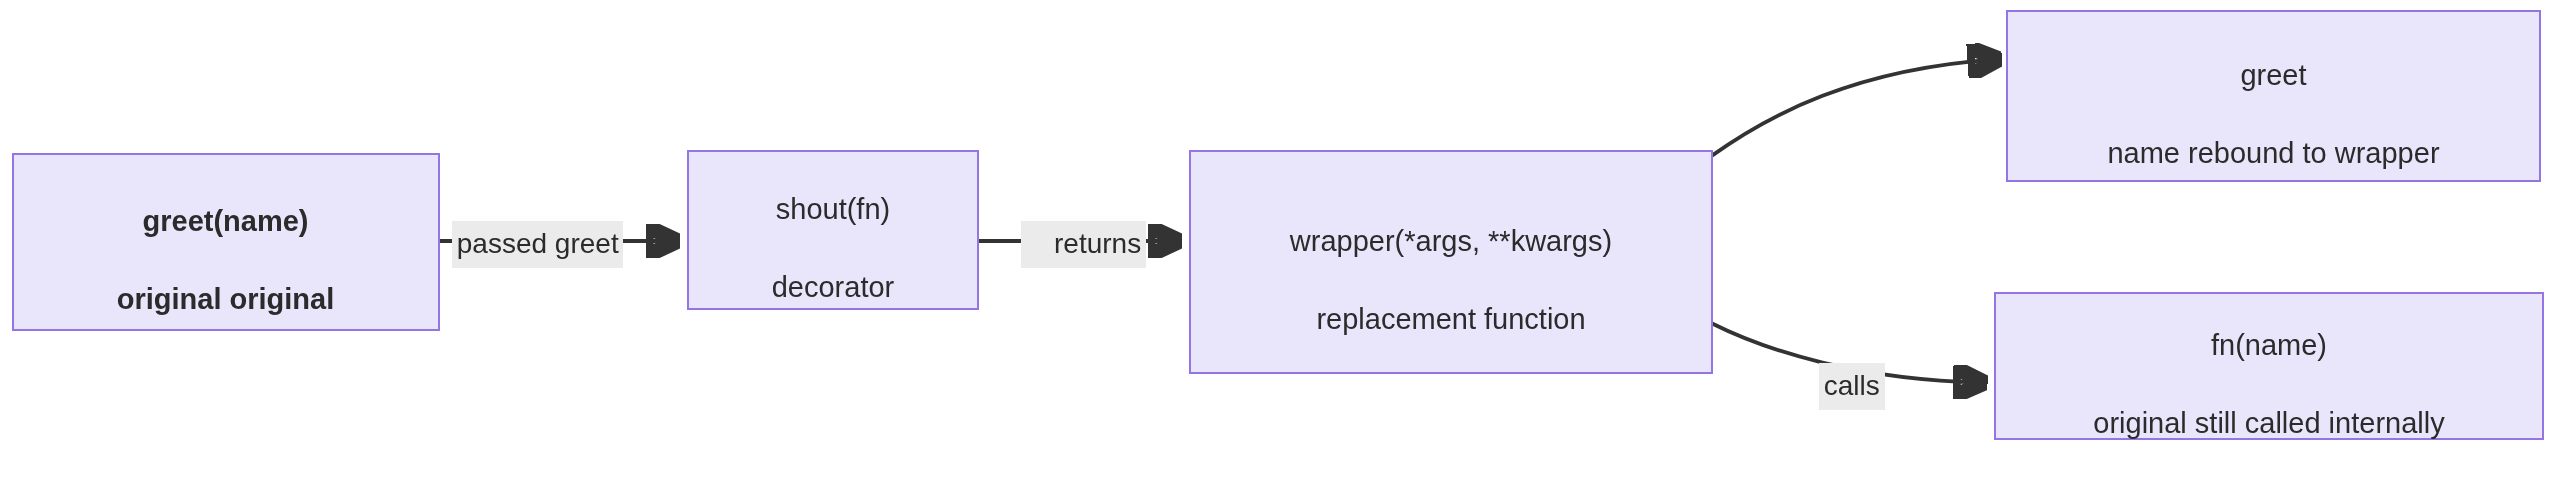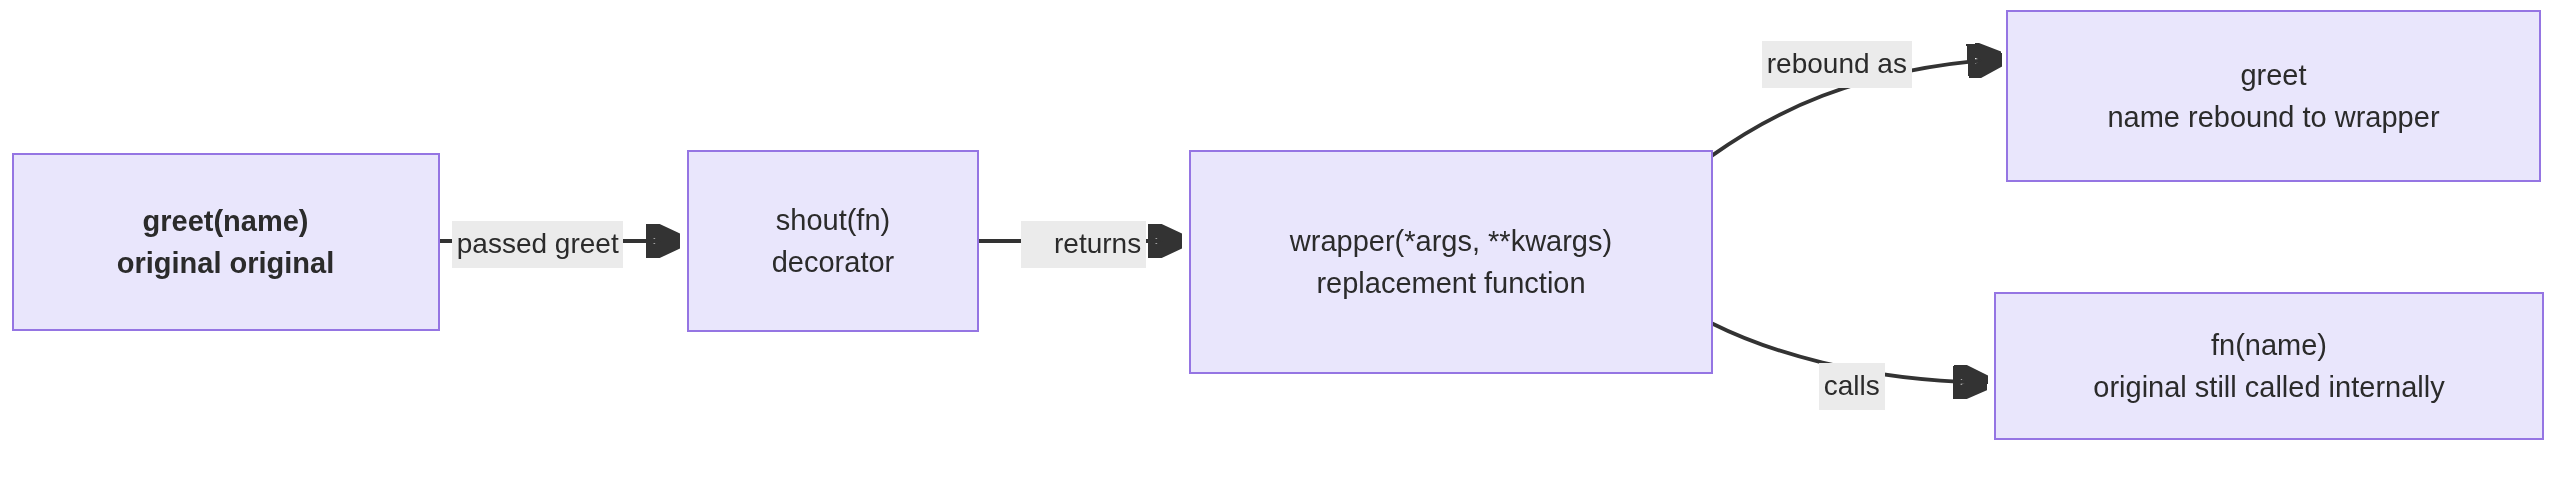--- a/index.html
+++ b/index.html
@@ -29,20 +29,21 @@
     color: #2b2b2b;
     font-size: 29px;
     line-height: 1.45;
     text-align: center;
     z-index: 3;
   }
   .node .line1, .node .line2 {
     display: block;
     white-space: nowrap;
     padding: 0 7.6px;
+    margin-top: 36px;
   }
   .edge-label {
     position: absolute;
     background: #ebebeb;
     color: #2b2b2b;
     font-size: 28px;
     line-height: 1.0;
     padding: 8.6px 4.8px 10.5px 4.8px;
     white-space: nowrap;
     z-index: 4;
@@ -81,21 +82,21 @@
     <path d="M 1790 163 C 1850 120, 1940 72, 2088 62" marker-end="url(#arrowhead)"></path>
 
     <path d="M 1790 338 C 1850 368, 1945 397, 2073 400" marker-end="url(#arrowhead)"></path>
   </svg>
 
   <div class="node" style="left:11.5px; top:153px; width:428px; height:178px;font-weight:bold;">
     <span class="line1">greet(name)</span>
     <span class="line2">original original</span>
   </div>
 
-  <div class="node" style="left:687px; top:150px; width:292px; height:182px;">
+  <div class="node" style="left:687px; top:150px; width:292px; height:160px;">
     <span class="line1">shout(fn)</span>
     <span class="line2">decorator</span>
   </div>
 
   <div class="node" style="left:1189px; top:150px; width:524px; height:224px;">
     <span class="line1">wrapper(*args, **kwargs)</span>
     <span class="line2">replacement function</span>
   </div>
 
   <div class="node" style="left:2006px; top:9.6px; width:535px; height:172px;">
@@ -105,18 +106,17 @@
 
   <div class="node" style="left:1994px; top:292px; width:550px; height:148px;">
     <span class="line1">fn(name)</span>
     <span class="line2">original still called internally</span>
   </div>
 
   <div class="edge-label" style="left:452px; top:221px;">passed greet</div>
 
   <div class="edge-label" style="left:1021px; top:221px;padding-left:33px;">returns</div>
 
-  <div class="edge-label" style="left:1762px; top:41px;">rebound as</div>
 
   <div class="edge-label" style="left:1819px; top:363px;">calls</div>
 
 </div>
 
 
 </body></html>

